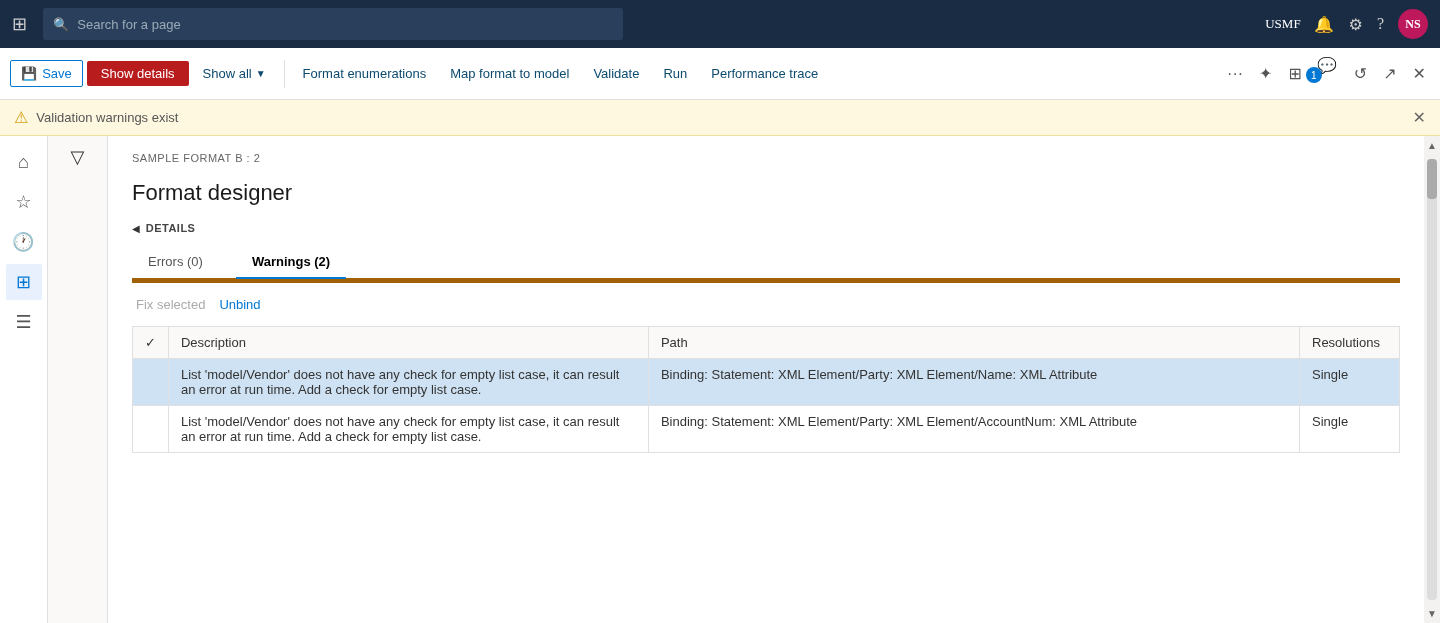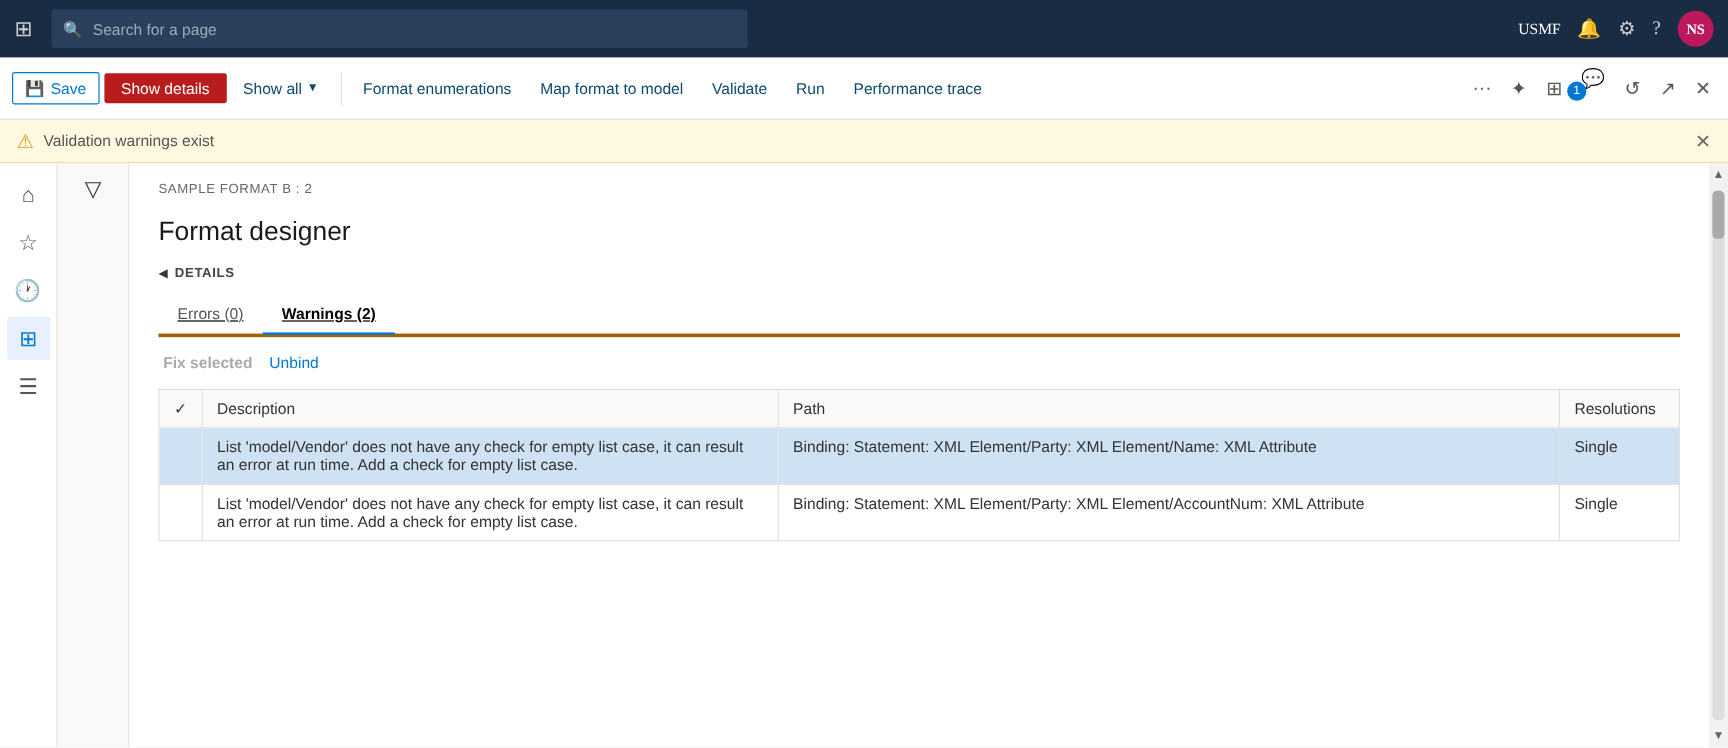--- a/index.html
+++ b/index.html
@@ -261,24 +261,23 @@
       font-size: 11px;
       font-weight: 600;
       color: #444;
       text-transform: uppercase;
       letter-spacing: 0.5px;
     }
 
     
     .tabs-row {
       display: flex;
-      gap: 0;
-      border-bottom: 3px solid #a16207;
+      gap: 17px;
+      border-bottom: 5px solid #a16207;
       margin-bottom: 14px;
-      text-decoration: underline;
     }
     .tab {
       padding: 8px 16px;
       cursor: pointer;
       font-size: 13px;
       color: #555;
       border-bottom: 2px solid transparent;
       margin-bottom: -1px;
     }
     .tab.active {
@@ -292,21 +291,20 @@
       display: flex;
       gap: 14px;
       margin-bottom: 14px;
       align-items: center;
       padding-left: 4px;
     }
     .action-btn-disabled {
       color: #aaa;
       font-size: 13px;
       cursor: not-allowed;
-      font-weight: bold;
     }
     .action-btn-link {
       color: #0078d4;
       font-size: 13px;
       cursor: pointer;
       text-decoration: none;
     }
 
     
     .data-table {

